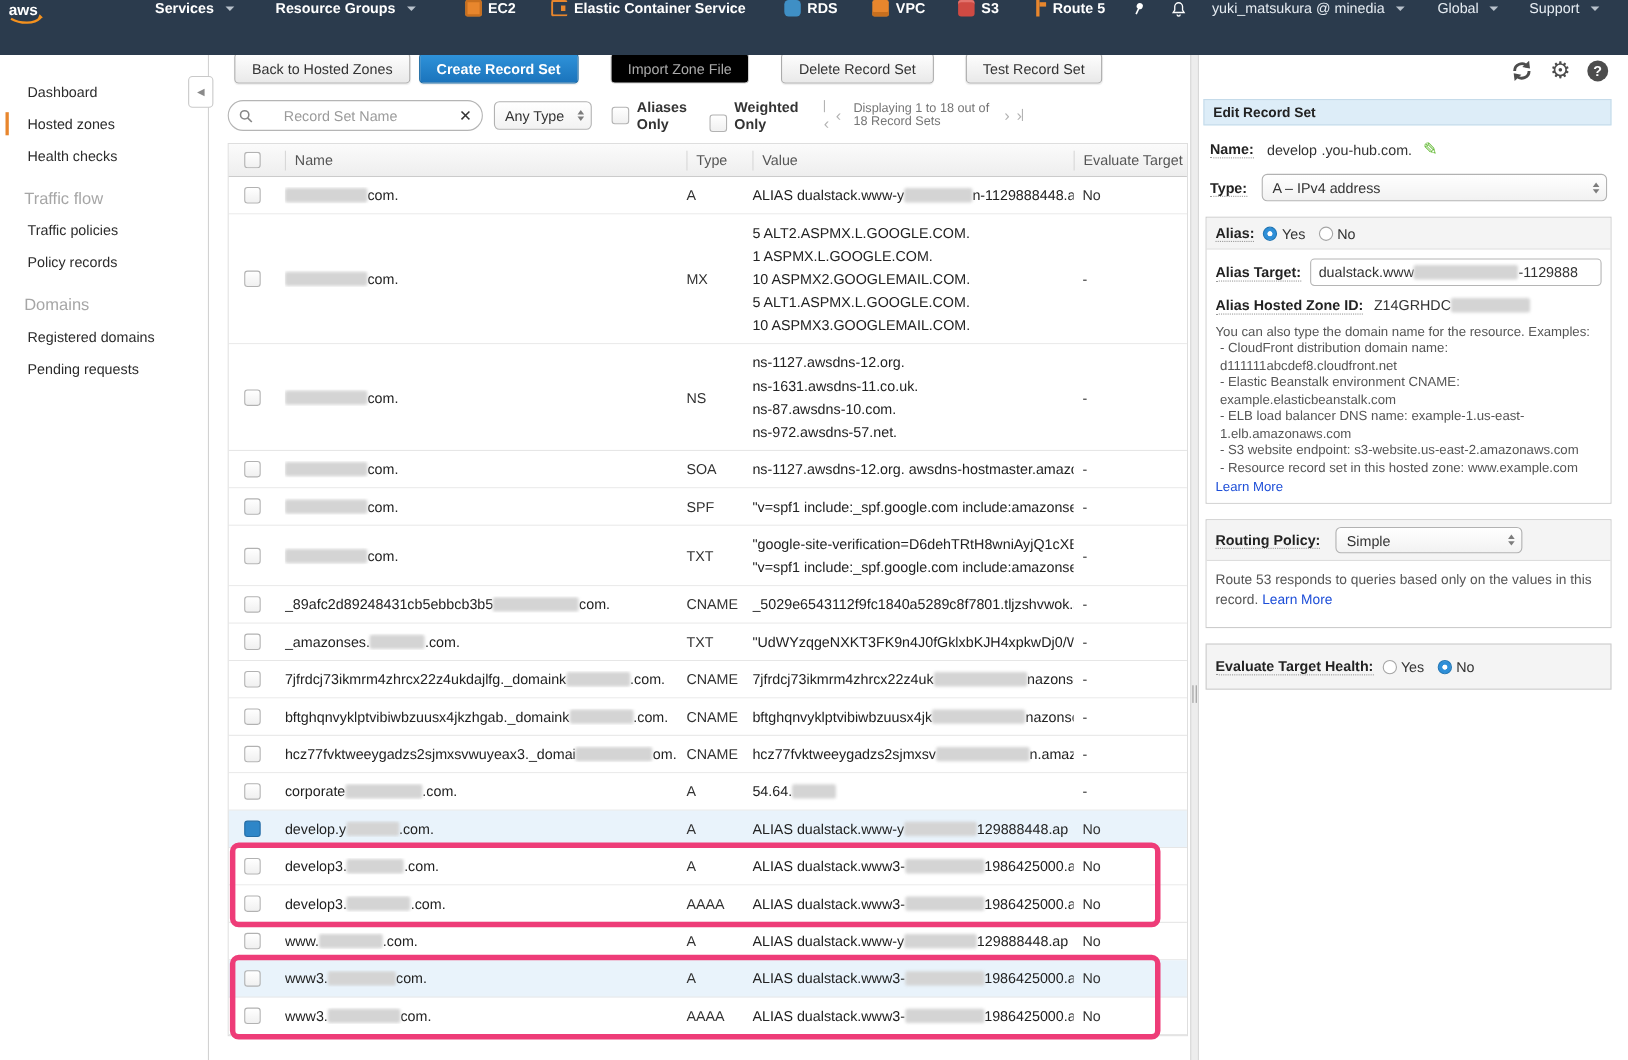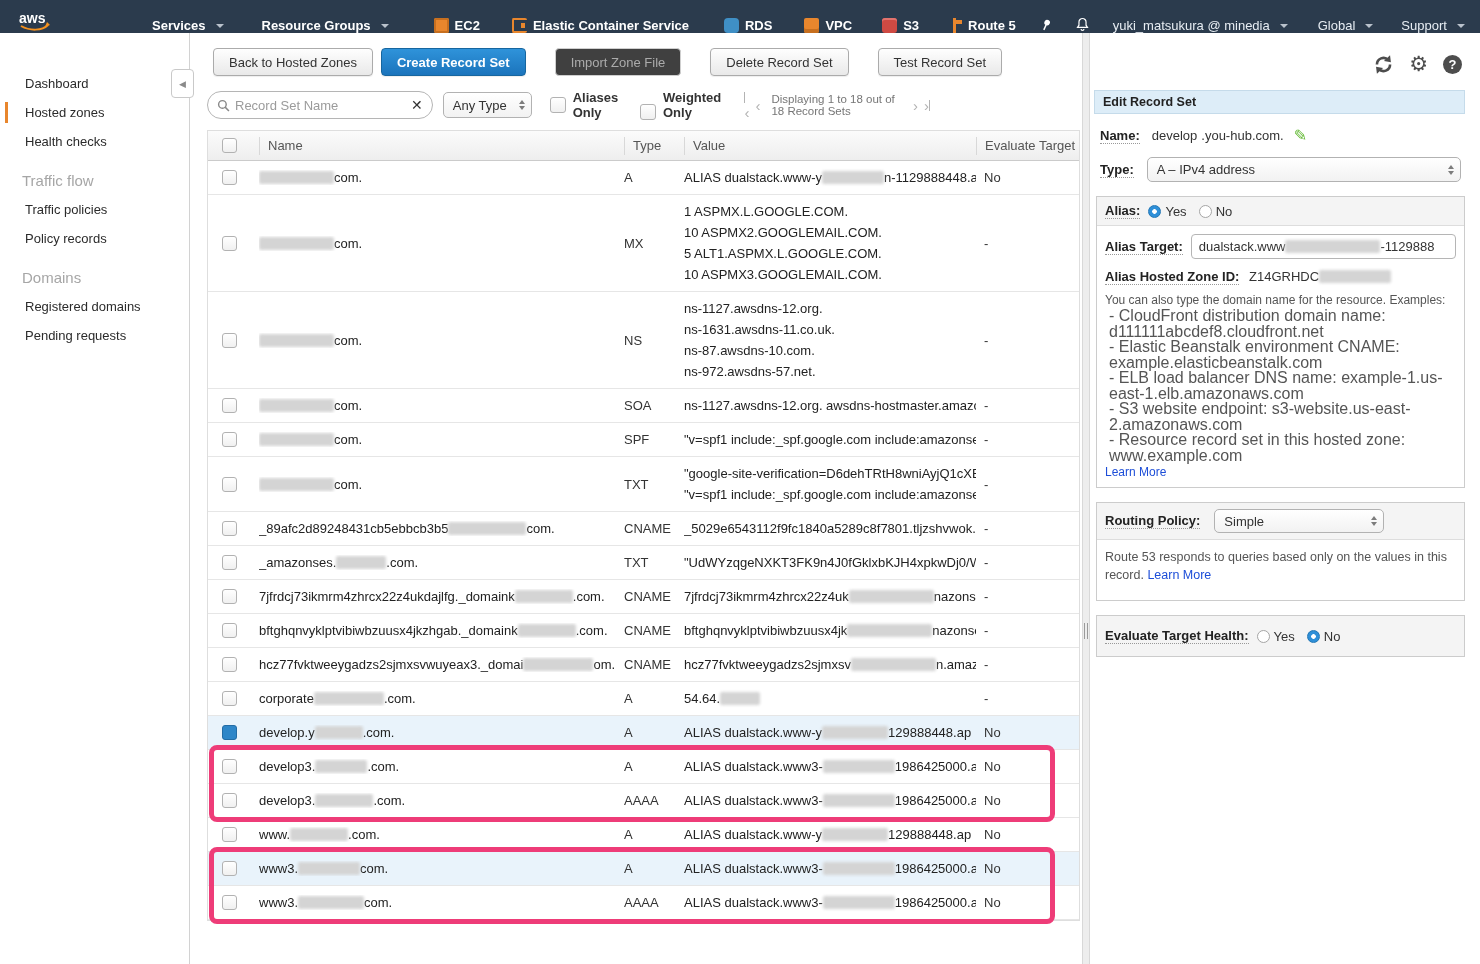--- a/index.html
+++ b/index.html
@@ -1,21 +1,21 @@
 <!DOCTYPE html>
 <html><head>
 <meta charset="utf-8">
 <style>
   * { margin:0; padding:0; box-sizing:border-box; }
   html,body { width:1480px; height:964px; overflow:hidden; background:#fff;
     font-family:"Liberation Sans","DejaVu Sans",sans-serif; font-size:13px; color:#333; }
 
   
-  .topnav { height:33px; background:#2b3b4d; display:flex; align-items:flex-end;
-    padding:0 16px; color:#fff; position:relative; z-index:10; }
+  .topnav { height:50px; background:#2b3b4d; display:flex; align-items:flex-start;
+    padding:0 5px; color:#fff; position:relative; z-index:10; }
   .logo { margin-right:48px; display:flex; align-items:flex-end; }
   .tn-item { display:flex; align-items:center; gap:6px; font-weight:bold; font-size:13px;
     color:#fff; cursor:pointer; white-space:nowrap; }
   .tn-plain { font-weight:normal; color:#e7edf3; }
   .caret { width:0; height:0; border-left:4px solid transparent; border-right:4px solid transparent;
     border-top:4px solid #b9c2cc; margin-left:4px; }
   .ml50{margin-left:50px}.ml38{margin-left:38px}.ml45{margin-left:45px}.ml32{margin-left:32px}
   .ml35{margin-left:35px}.ml30{margin-left:30px}.ml28{margin-left:28px}.ml22{margin-left:22px}
   .ml20{margin-left:20px}
   .ic { width:15px; height:15px; border-radius:2px; flex:0 0 auto; }
@@ -39,26 +39,26 @@
     border:1px solid #c9c9c9; border-radius:4px; display:flex; align-items:center; justify-content:center;
     color:#8a8a8a; font-size:9px; cursor:pointer; z-index:5; }
 
   
   .main { position:absolute; top:33px; left:191px; width:742px; bottom:0; background:#fff; }
   .toolbar { margin:15px 0 0 22px; display:flex; align-items:center; }
   .btn { height:28px; padding:0 15px; border:1px solid #ababab; border-radius:4px;
     background:linear-gradient(#fefefe,#e9e9e9); color:#333; font-size:13px;
     display:inline-flex; align-items:center; cursor:pointer; box-shadow:0 1px 1px rgba(0,0,0,.07); white-space:nowrap; }
   .btn.primary { background:linear-gradient(#2f93da,#1b74bc); border-color:#17669f; color:#fff; font-weight:bold; }
-  .btn.disabled { color:#ababab; background:#404040; border-color:#cfcfcf; box-shadow:none; cursor:default; }
+  .btn.disabled { color:#ababab; background:#000000; border-color:#cfcfcf; box-shadow:none; cursor:default; }
   .gap8{margin-left:8px}.gap29{margin-left:29px}
 
   .filterbar { margin:14px 0 0 16px; display:flex; align-items:center; }
   .search { width:232px; height:28px; border:1px solid #b5b5b5; border-radius:15px; background:#fff;
-    display:flex; align-items:center; padding:0 9px; }
+    display:flex; align-items:center; padding:0 9px;gap:23px; }
   .search input { border:none; outline:none; flex:1; font-size:13px; margin-left:5px; color:#333;
     font-family:"Liberation Sans","DejaVu Sans",sans-serif; min-width:0; }
   .search input::placeholder { color:#9b9b9b; }
   .clear-x { color:#333; font-size:14px; font-weight:bold; cursor:pointer; line-height:1; }
   .sel { border:1px solid #b2b2b2; border-radius:5px; background:linear-gradient(#fff,#f2f2f2);
     height:26px; display:inline-flex; align-items:center; padding:0 24px 0 9px; position:relative;
     cursor:pointer; white-space:nowrap; }
   .arrows { position:absolute; right:6px; top:50%; transform:translateY(-50%); display:flex;
     flex-direction:column; gap:2px; }
   .arrows i { width:0; height:0; border-left:3.5px solid transparent; border-right:3.5px solid transparent; }
@@ -127,21 +127,21 @@
   .radio.on { border-color:#2176b5; background:radial-gradient(circle,#fff 0 2px,#2e8fd8 2.6px); }
   .rlbl { margin:0 12px 0 4px; color:#333; }
   .ep-body { padding:8px; background:#fff; }
   .at-row { display:flex; align-items:center; }
   .at-input { flex:1; margin-left:8px; border:1px solid #b5b5b5; border-radius:4px; background:#fff;
     padding:4px 7px; white-space:nowrap; overflow:hidden; color:#333; }
   .az-row { margin-top:9px; color:#333; }
   .az-row span { vertical-align:middle; }
   .az-val { margin-left:6px; }
   .help-intro { margin-top:9px; color:#555; font-size:12px; line-height:15px; }
-  .help-li { color:#555; font-size:16px; line-height:15.5px; padding-left:4px; }
+  .help-li { color:#555; font-size:12px; line-height:15.5px; padding-left:4px; }
   .help-li::before { content:"-  "; }
   .link { color:#1d4ed8; cursor:pointer; text-decoration:none; }
   .alias-learn { display:inline-block; margin-top:2px; font-size:12px; }
   .ep-routing { margin-left:14px; width:170px; height:24px; }
   .rp-help { color:#555; font-size:12.5px; line-height:18px; padding:8px 10px 16px 8px; }
   .eth-strip { border:1px solid #ccc; background:#f4f4f4; margin:14px 0 0 2px; padding:12px 8px;
     display:flex; align-items:center; }
 </style>
 </head>
 <body>
@@ -293,20 +293,21 @@
           </div>
           <div class="col-eval">No</div>
         </div>
         <div class="trow">
           <div class="cbcell">
             <span class="cb"></span>
           </div>
           <div class="col-name"><span class="blur" style="width: 75px;"></span><span>com.</span></div>
           <div class="col-type">MX</div>
           <div class="col-val">
+            <div class="vline"><span>5 ALT2.ASPMX.L.GOOGLE.COM.</span></div>
             <div class="vline"><span>1 ASPMX.L.GOOGLE.COM.</span></div>
             <div class="vline"><span>10 ASPMX2.GOOGLEMAIL.COM.</span></div>
             <div class="vline"><span>5 ALT1.ASPMX.L.GOOGLE.COM.</span></div>
             <div class="vline"><span>10 ASPMX3.GOOGLEMAIL.COM.</span></div>
           </div>
           <div class="col-eval">-</div>
         </div>
         <div class="trow">
           <div class="cbcell">
             <span class="cb"></span>

